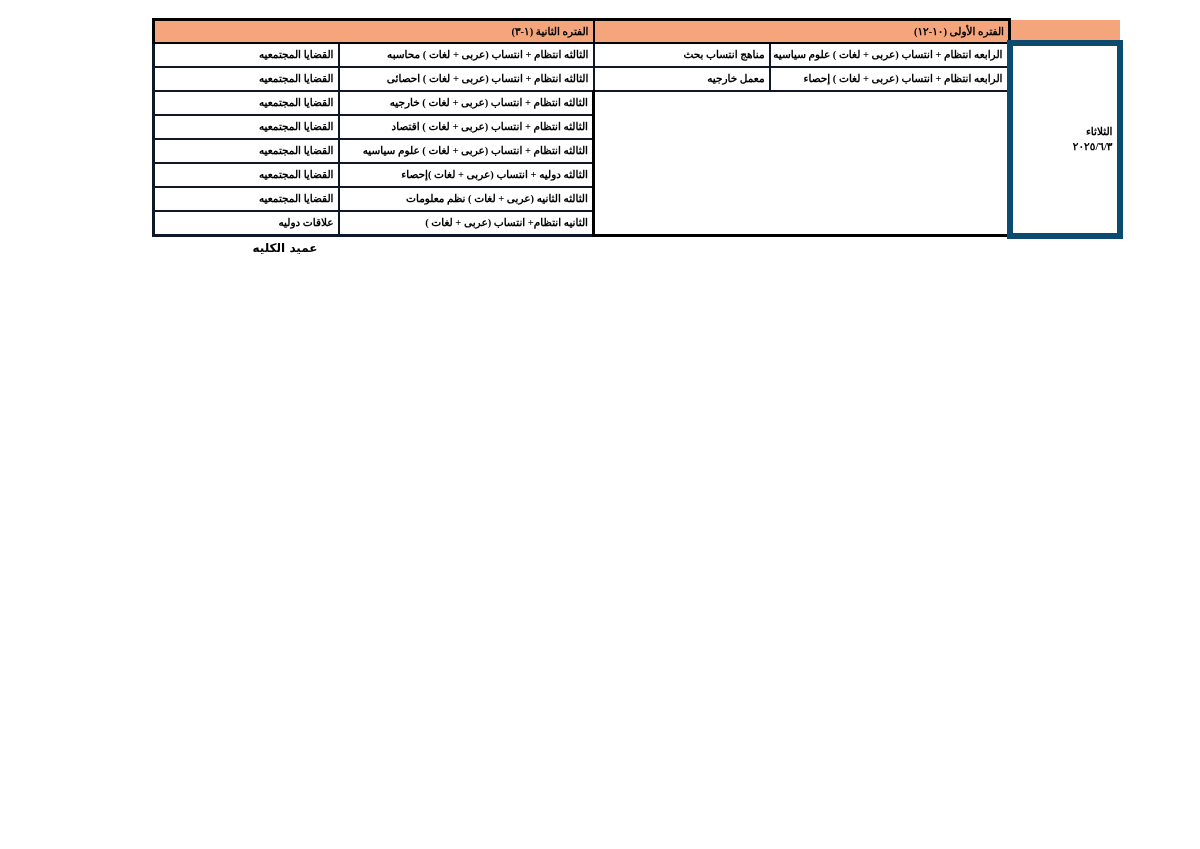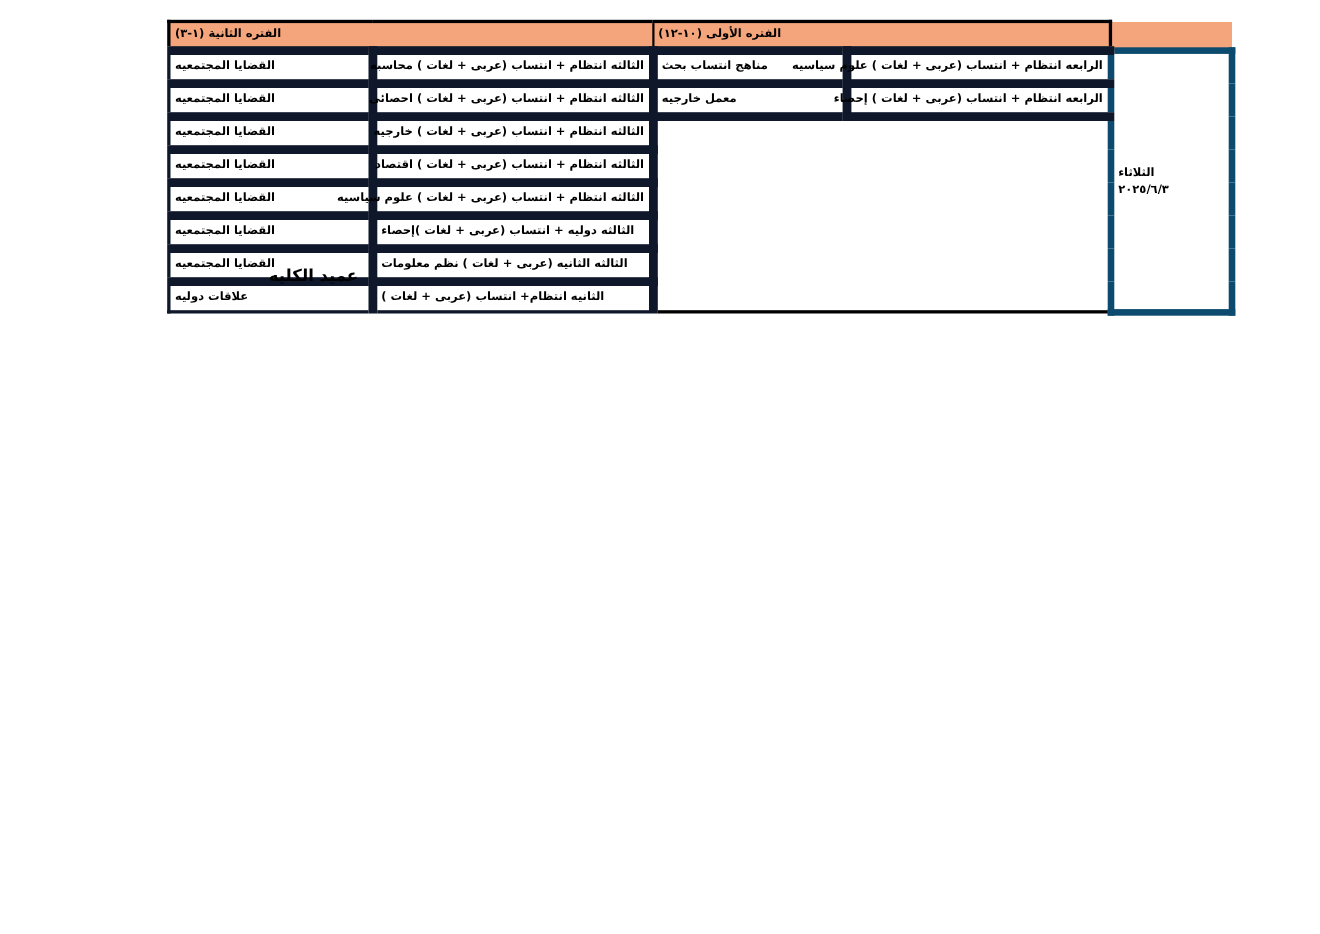--- a/index.html
+++ b/index.html
@@ -22,29 +22,30 @@
     position: absolute;
     left: 152px;
     top: 18px;
     width: 966px;
     border-collapse: collapse;
     table-layout: fixed;
     direction: rtl;
   }
   table.schedule td {
     font-weight: bold;
-    text-align: left;
+    text-align: right;
     vertical-align: middle;
     padding: 0 4px;
     white-space: nowrap;
     font-size: 10.5px;
     line-height: 1.25;
+    font-family: Liberation Serif, serif;
   }
   
-  td.b { border: 8px solid #0f172a; }
+  td.b { border: 2px solid #0f172a; }
   
   td.hdr {
     background: #f4a57c;
     font-size: 12px;
     height: 21px;
     border: 2px solid #000;
     border-top-width: 3px;
   }
   td.hdr-p2 { border-left-width: 3px; }   
   td.hdr-p1 { border-right-width: 3px; }  
@@ -72,21 +73,21 @@
   td.p1-course  { border-right-width: 3px; }  
 
   .footer {
     position: absolute;
     left: 150px;
     top: 240px;
     width: 270px;
     direction: rtl;
     text-align: center;
     font-weight: bold;
-    font-size: 15px;
+    font-size: 12px;
     line-height: 1.4;
   }
 </style>
 </head>
 <body>
 
 <div class="page">
 
   <table class="schedule">
     <colgroup>

